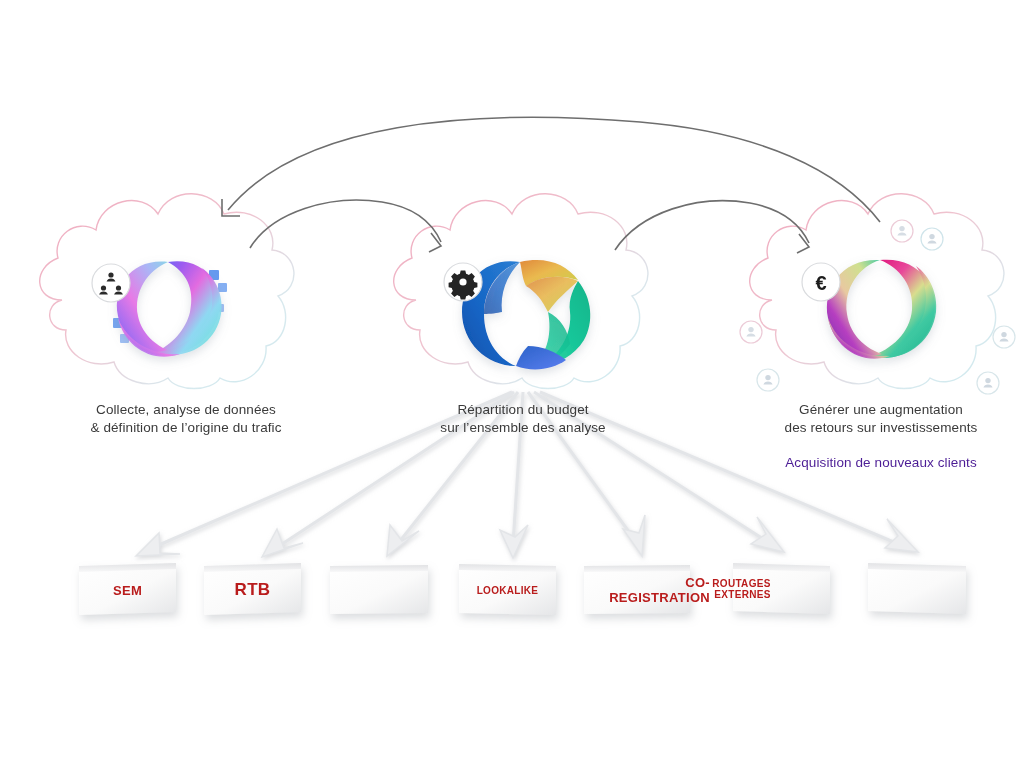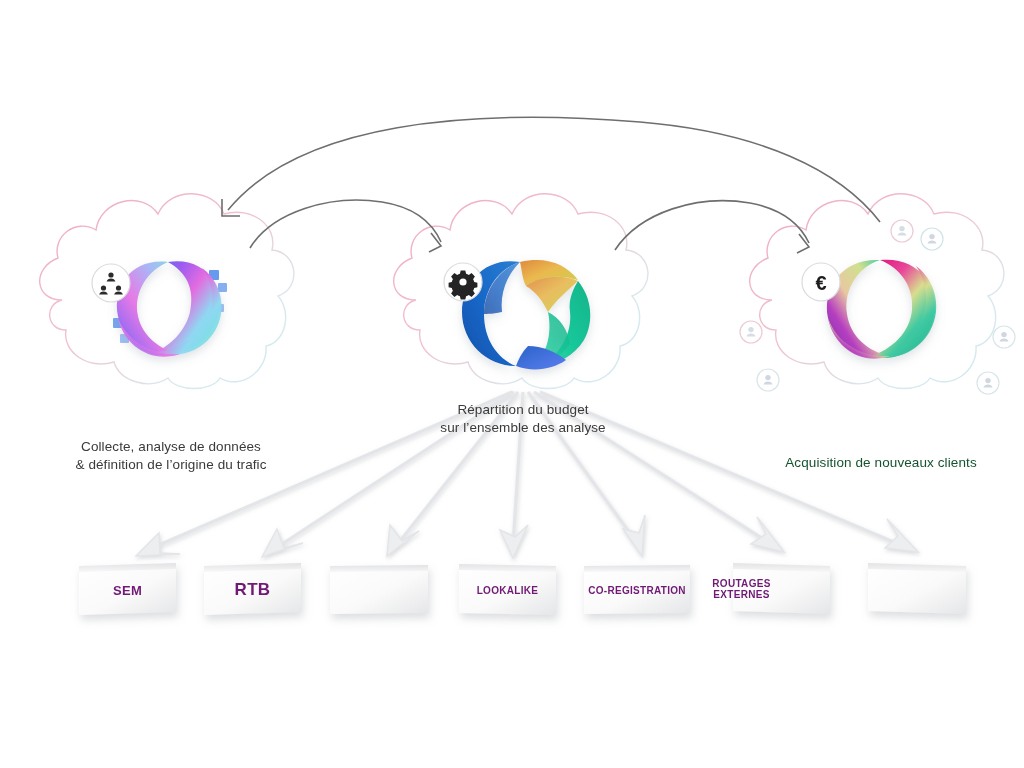--- a/index.html
+++ b/index.html
@@ -10,26 +10,26 @@
   }
   #stage{position:relative;width:1024px;height:768px;}
   #art{position:absolute;left:0;top:0;width:1024px;height:768px;}
 
   .cap{
     position:absolute;text-align:center;color:#3a3a3a;
     font-size:13.5px;line-height:18px;white-space:pre-line;
     letter-spacing:.1px;
   }
   .cap2{
-    position:absolute;text-align:center;color:#14532d;
+    position:absolute;text-align:center;color:#4c1d95;
     font-size:13.5px;line-height:18px;letter-spacing:.1px;
   }
   .boxlabel{
     position:absolute;display:flex;align-items:center;justify-content:center;
-    text-align:center;color:#701a75;font-weight:bold;letter-spacing:.3px;
+    text-align:right;color:#b91c1c;font-weight:bold;letter-spacing:.3px;
     pointer-events:none;
   }
 </style>
 </head>
 <body>
 
 <div id="stage">
 
   <svg id="art" viewBox="0 0 1024 768">
     <defs>
@@ -369,29 +369,31 @@
         <path d="M733,563 L830,566 L830,614 L733,611 Z" fill="url(#boxGrad)"></path>
         <path d="M733,563 L830,566 L830,572 L733,569 Z" fill="url(#boxTop)" opacity=".75"></path>
       </g>
       <g filter="url(#softShadow)">
         <path d="M868,563 L966,566 L966,614 L868,611 Z" fill="url(#boxGrad)"></path>
         <path d="M868,563 L966,566 L966,572 L868,569 Z" fill="url(#boxTop)" opacity=".75"></path>
       </g>
     </g>
   </svg>
 
-  <div class="cap" style="left:35px;top:401px;width:272px;margin-top:37px;">Collecte, analyse de données
+  <div class="cap" style="left:50px;top:401px;width:272px;">Collecte, analyse de données
 &amp; définition de l’origine du trafic</div>
 
   <div class="cap" style="left:392px;top:401px;width:262px;">Répartition du budget
 sur l’ensemble des analyse</div>
 
+  <div class="cap" style="left:745px;top:401px;width:272px;">Générer une augmentation
+des retours sur investissements</div>
 
   <div class="cap2" style="left:745px;top:454px;width:272px;">Acquisition de nouveaux clients</div>
 
   <div class="boxlabel" style="left:79px;top:566px;width:97px;height:48px;font-size:13px;">SEM</div>
   <div class="boxlabel" style="left:204px;top:566px;width:97px;height:48px;font-size:17px;">RTB</div>
   <div class="boxlabel" style="left:459px;top:566px;width:97px;height:48px;font-size:10px;">LOOKALIKE</div>
-  <div class="boxlabel" style="left:584px;top:566px;width:106px;height:48px;font-size:10px;">CO-REGISTRATION</div>
+  <div class="boxlabel" style="left:604px;top:566px;width:106px;height:48px;font-size:13px;">CO-REGISTRATION</div>
   <div class="boxlabel" style="left:693px;top:565px;width:97px;height:48px;font-size:10px;line-height:11px;white-space:pre-line;">ROUTAGES
 EXTERNES</div>
 
 </div>
 
 </body></html>

